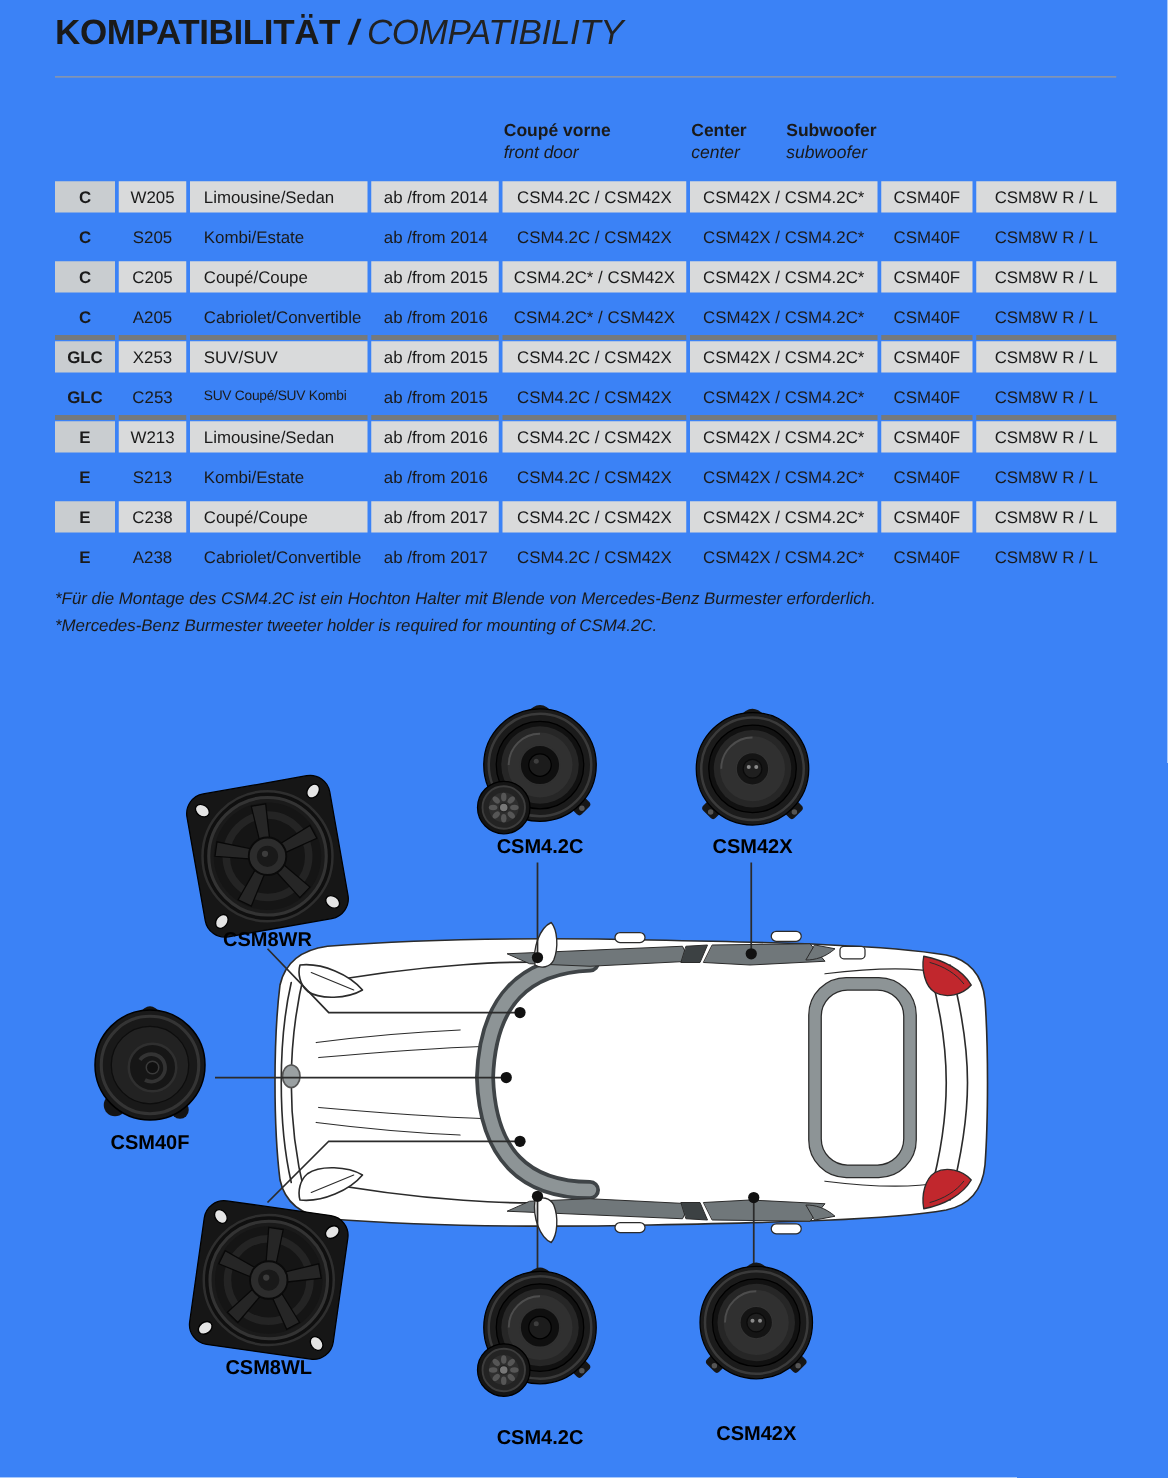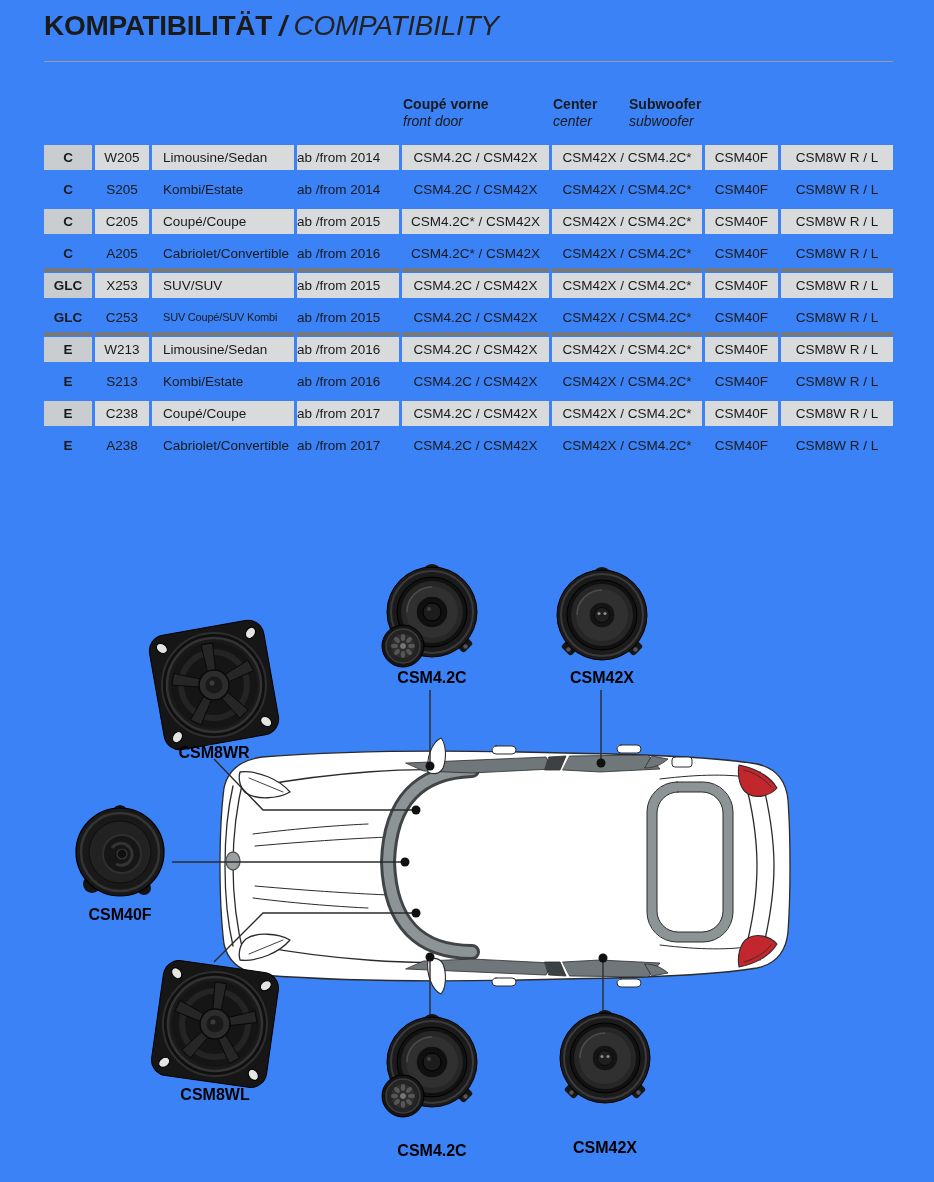--- a/index.html
+++ b/index.html
@@ -16,21 +16,21 @@
   .hrow{display:flex;gap:3px;margin-bottom:15px;}
   .hcell{display:flex;flex-direction:column;font-size:14px;line-height:17px;padding-left:1px;box-sizing:border-box;}
   .hb{font-weight:bold;}
   .hi{font-style:italic;}
   .c0{width:48px}.c1{width:54px}.c2{width:142px}.c3{width:102px}
   .c4{width:147px}.c5{width:150px}.c6{width:73px}.c7{width:112px}
   .t-row{display:flex;gap:3px;height:25px;margin-bottom:7px;font-size:13.5px;}
   .t-row>div{height:25px;line-height:25px;white-space:nowrap;overflow:hidden;box-sizing:border-box;}
   .a-c{text-align:center}
   .a-l7{padding-left:11px}
-  .a-l10{}
+  .a-l10{padding-left:10px}
   .bold{font-weight:bold}
   .small-body{font-size:11px;letter-spacing:-0.2px;}
   .shaded>div{background:#d9dadb;}
   .shaded>.cls{background:#c9cdd0;}
   .t-sep{display:flex;gap:3px;height:4px;margin:-5px 0 1px 0;}
   .t-sep>div{background:#74797d;height:4px;}
   
   .footnotes{position:absolute;left:44px;top:468px;font-size:13.5px;font-style:italic;line-height:22px;color:#1a1a1a;}
   
   .diagram-svg{position:absolute;left:0;top:552px;}
@@ -180,20 +180,24 @@
           <div class="c2 a-l7">Cabriolet/Convertible</div>
           <div class="c3 a-l10">ab /from 2017</div>
           <div class="c4 a-c">CSM4.2C / CSM42X</div>
           <div class="c5 a-c">CSM42X / CSM4.2C*</div>
           <div class="c6 a-c">CSM40F</div>
           <div class="c7 a-c">CSM8W R / L</div>
         </div>
       </div>
   </div>
 
+  <div class="footnotes">
+    <div>*Für die Montage des CSM4.2C ist ein Hochton Halter mit Blende von Mercedes-Benz Burmester erforderlich.</div>
+    <div>*Mercedes-Benz Burmester tweeter holder is required for mounting of CSM4.2C.</div>
+  </div>
 
   <svg class="diagram-svg" width="934" height="630" viewBox="0 0 934 630">
     <g transform="translate(0,-552)">
       <g fill="none" stroke="#2b2b2b" stroke-width="1.3" stroke-linejoin="round" stroke-linecap="round">
 
         <path fill="#fff" d="M 262 757
           C 340 751, 430 750, 520 752 C 625 754, 710 756, 757 764
           C 776 768, 786 780, 788 800 C 789.5 820, 790 845, 790 866
           C 790 887, 789.5 912, 788 932 C 786 952, 776 964, 757 968
           C 710 976, 625 978, 520 980 C 430 982, 340 981, 262 975

